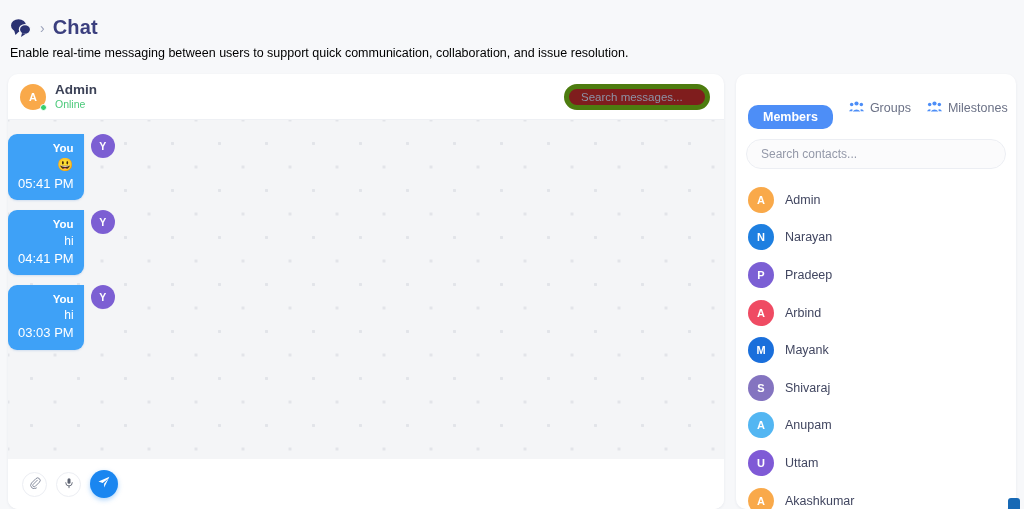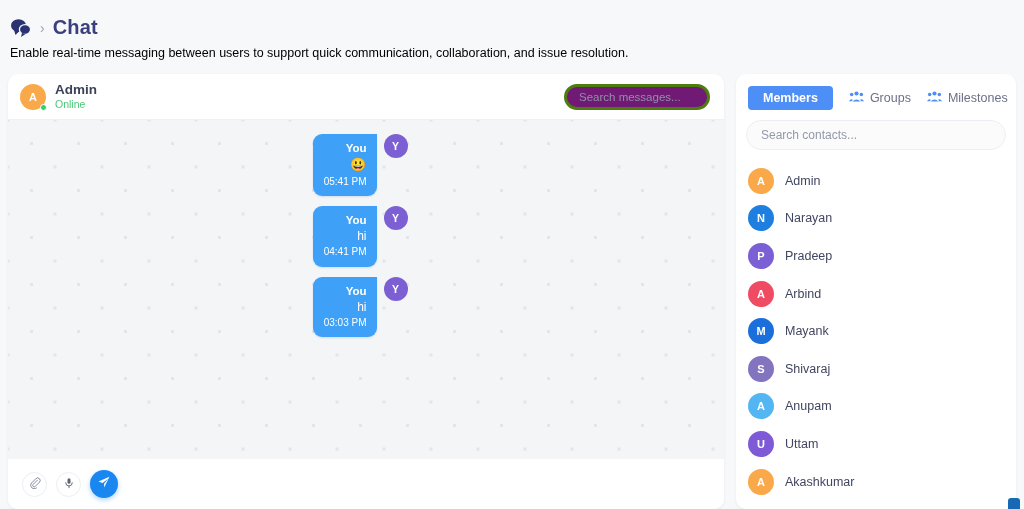--- a/index.html
+++ b/index.html
@@ -38,68 +38,68 @@
   .av { border-radius: 50%; color: #fff; display: flex; align-items: center;
         justify-content: center; font-weight: 700; flex: none; }
   .head-av { width: 26px; height: 26px; font-size: 11px; position: relative; }
   .dot-online { position: absolute; right: -1px; bottom: -1px; width: 7px; height: 7px;
                 border-radius: 50%; background: #37cf6d; border: 1.5px solid #fff; }
   .head-meta { margin-left: 9px; line-height: 1.18; }
   .head-name { font-size: 13.5px; color: #3c4257; font-weight: 600; }
   .head-status { font-size: 10.5px; color: #4bc97a; }
   .head-spacer { flex: 1; }
   .pill-input {
-    border: 3px solid #4d7c0f; border-radius: 18px; height: 26px;
+    border: 5px solid #4d7c0f; border-radius: 18px; height: 26px;
     font-size: 11.5px; color: #8d93a6; display: flex; align-items: center;
-    padding: 0 12px; background: #701a75; width: 146px;
+    padding: 0 12px; background: #7f1d1d; width: 146px;
   }
 
   
   .msgs {
     flex: 1; position: relative; background-color: #f4f5f7;
     background-image:
       radial-gradient(#e2e4e9 1.4px, transparent 1.5px),
       radial-gradient(#e2e4e9 1.4px, transparent 1.5px);
     background-size: 47px 47px, 47px 47px;
     background-position: 0 0, 23.5px 23.5px;
     padding: 14px 12px 0 0; overflow: hidden;
   }
-  .msg-row { display: flex; justify-content: center; align-items: flex-start;
+  .msg-row { display: flex; justify-content: flex-start; align-items: flex-start;
              gap: 7px; margin-bottom: 10px; }
   .bubble {
     background: #3ea1f7; color: #fff; border-radius: 9px 0 9px 9px;
     padding: 6px 10px 7px; min-width: 64px; text-align: right;
     line-height: 1.42; box-shadow: 0 1px 2px rgba(60,120,200,.18);
   }
   .b-sender { font-size: 11.5px; font-weight: 700; }
   .b-text { font-size: 12px; }
   .b-emoji { font-size: 13px; }
-  .b-time { font-size: 10px; }
+  .b-time { font-size: 13px; }
   .msg-av { width: 24px; height: 24px; font-size: 10.5px; background: #7c5fd3; }
 
   
   .composer { height: 50px; display: flex; align-items: center; gap: 9px;
               padding: 0 14px 0 14px; flex: none; background: #fff; }
   .type-box {
     flex: 1; height: 31px; border: 1px solid #e9ebf0; border-radius: 16px;
     display: flex; align-items: center; gap: 9px; padding: 0 13px; background: #fff;
   }
   .type-ph { font-size: 12px; color: #9499a9; }
   .round-btn { width: 25px; height: 25px; border-radius: 50%; border: 1px solid #eceef3;
                background: #fff; display: flex; align-items: center; justify-content: center;
                flex: none; }
   .send-btn { width: 28px; height: 28px; border-radius: 50%; background: #1a86f0;
               display: flex; align-items: center; justify-content: center; flex: none;
               box-shadow: 0 2px 5px rgba(26,134,240,.35); }
 
   
   .tabs { display: flex; align-items: center; gap: 16px; padding: 12px 0 10px 12px; }
   .tab { display: flex; align-items: center; gap: 6px; font-size: 12.5px; color: #6b7186; }
-  .tab.active { background: #4d8ef7; color: #fff; border-radius: 4px;
-                padding: 5px 15px; font-weight: 600; }
+  .tab.active { background: #4d8ef7; color: #fff; border-radius: 10px;
+                padding: 5px 15px; font-weight: 600; margin-top: 19px; }
   .side-search {
     margin: 0 10px 6px; height: 30px; border: 1px solid #eceef3; border-radius: 16px;
     background: #fbfbfc; display: flex; align-items: center; padding: 12px 14px;
     font-size: 12px; color: #9499a9;
   }
   .contacts { padding: 6px 0 0 0; }
   .contact { display: flex; align-items: center; gap: 11px; padding: 5.8px 12px; }
   .c-av { width: 26px; height: 26px; font-size: 11px; }
   .c-name { font-size: 12.5px; color: #414660; }
 

